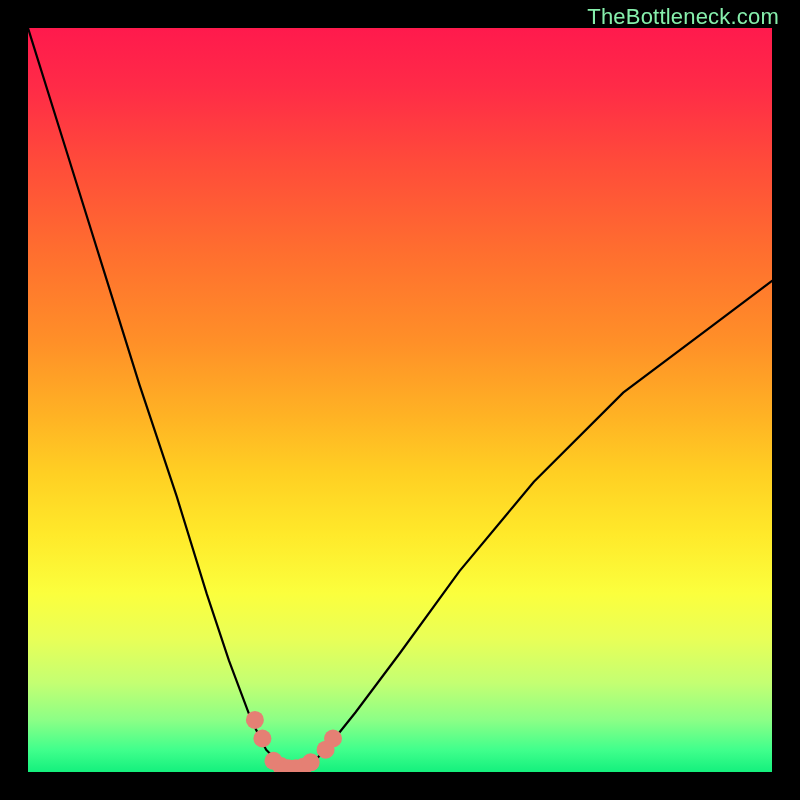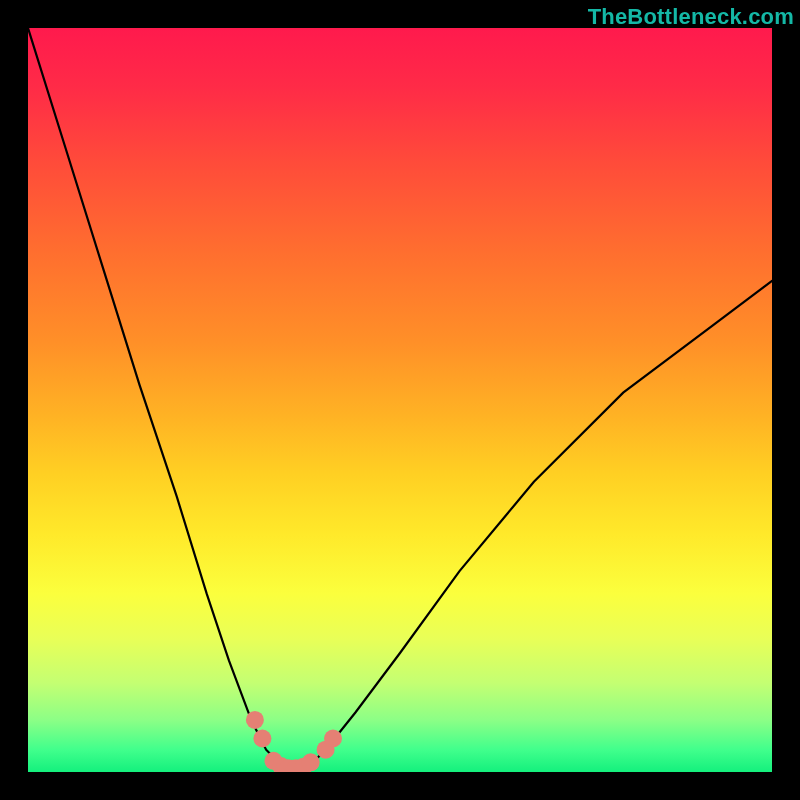--- a/index.html
+++ b/index.html
@@ -34,24 +34,24 @@
       #fbff3d 76%,
       #e9ff57 82%,
       #c4ff72 88%,
       #8cff86 93%,
       #41ff8c 97%,
       #14f07d 100%);
   }
   .watermark {
     position: absolute;
     top: 4px;
-    right: 6px;
-    color: #14b8a6;
+    right: 21px;
+    color: #86efac;
     font-size: 22px;
-    font-weight: 700;
+    font-weight: 400;
     letter-spacing: 0.2px;
     user-select: none;
   }
   svg.curve {
     position: absolute;
     inset: 0;
   }
 </style>
 </head>
 <body>

